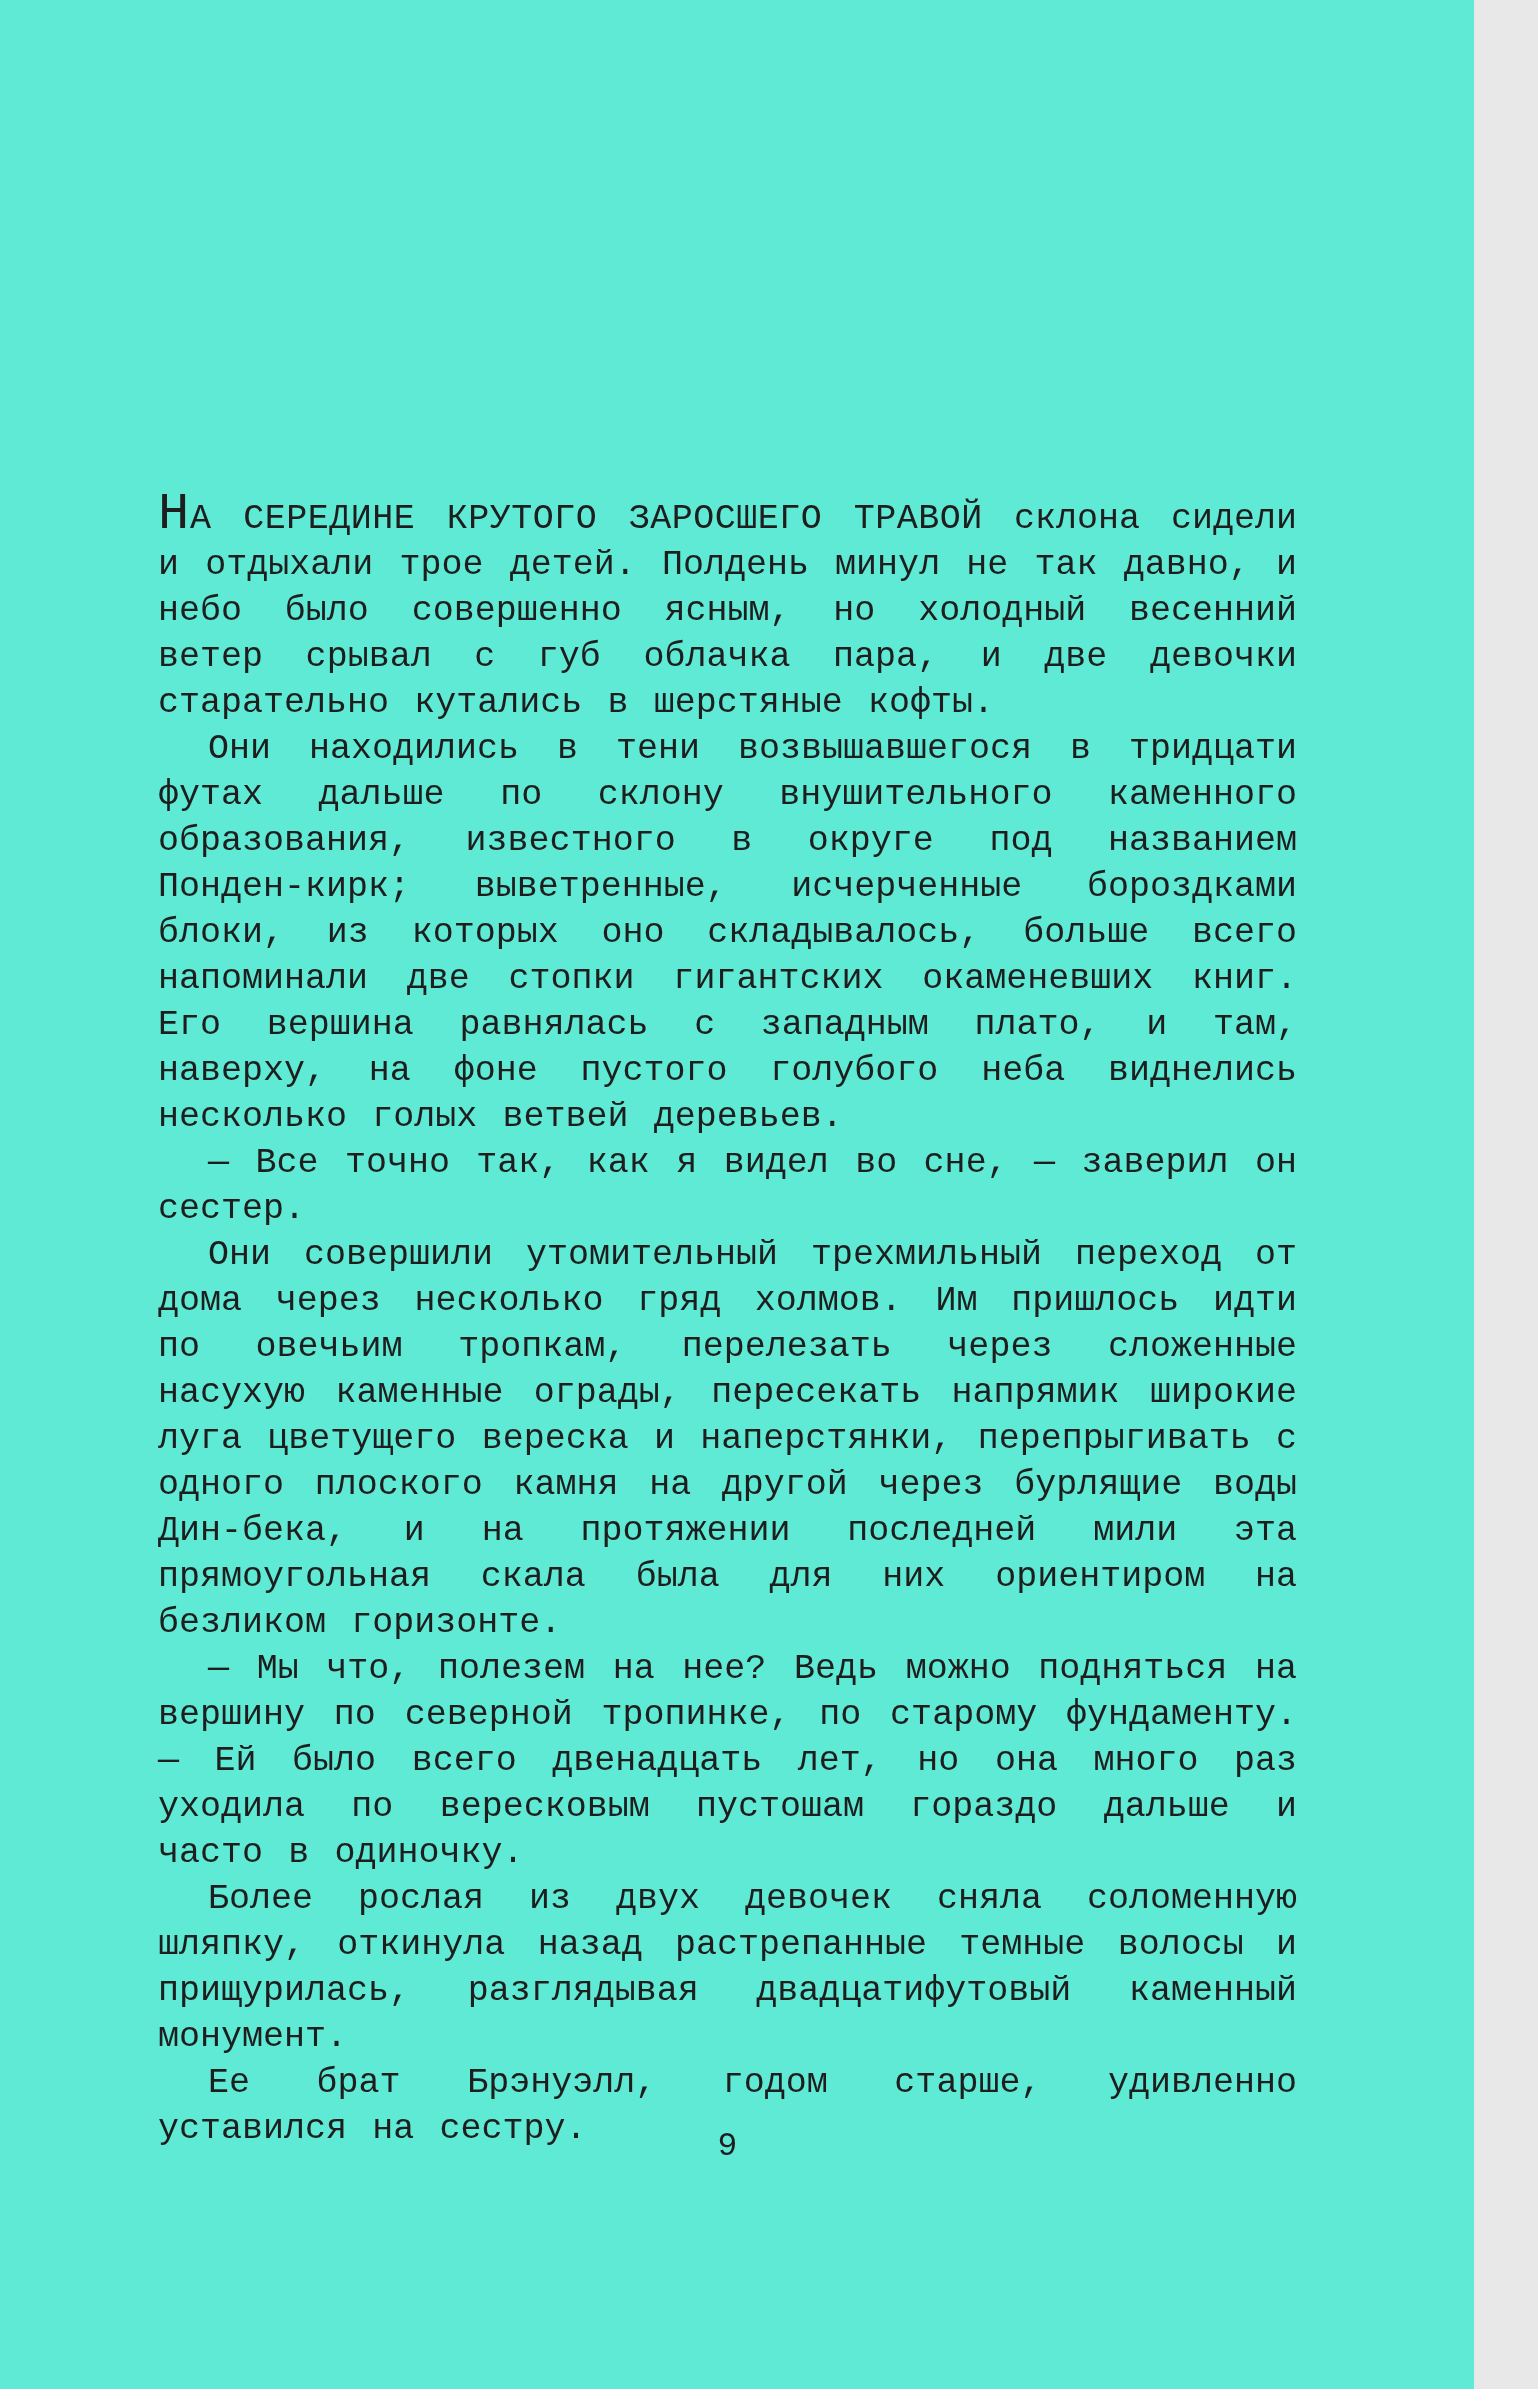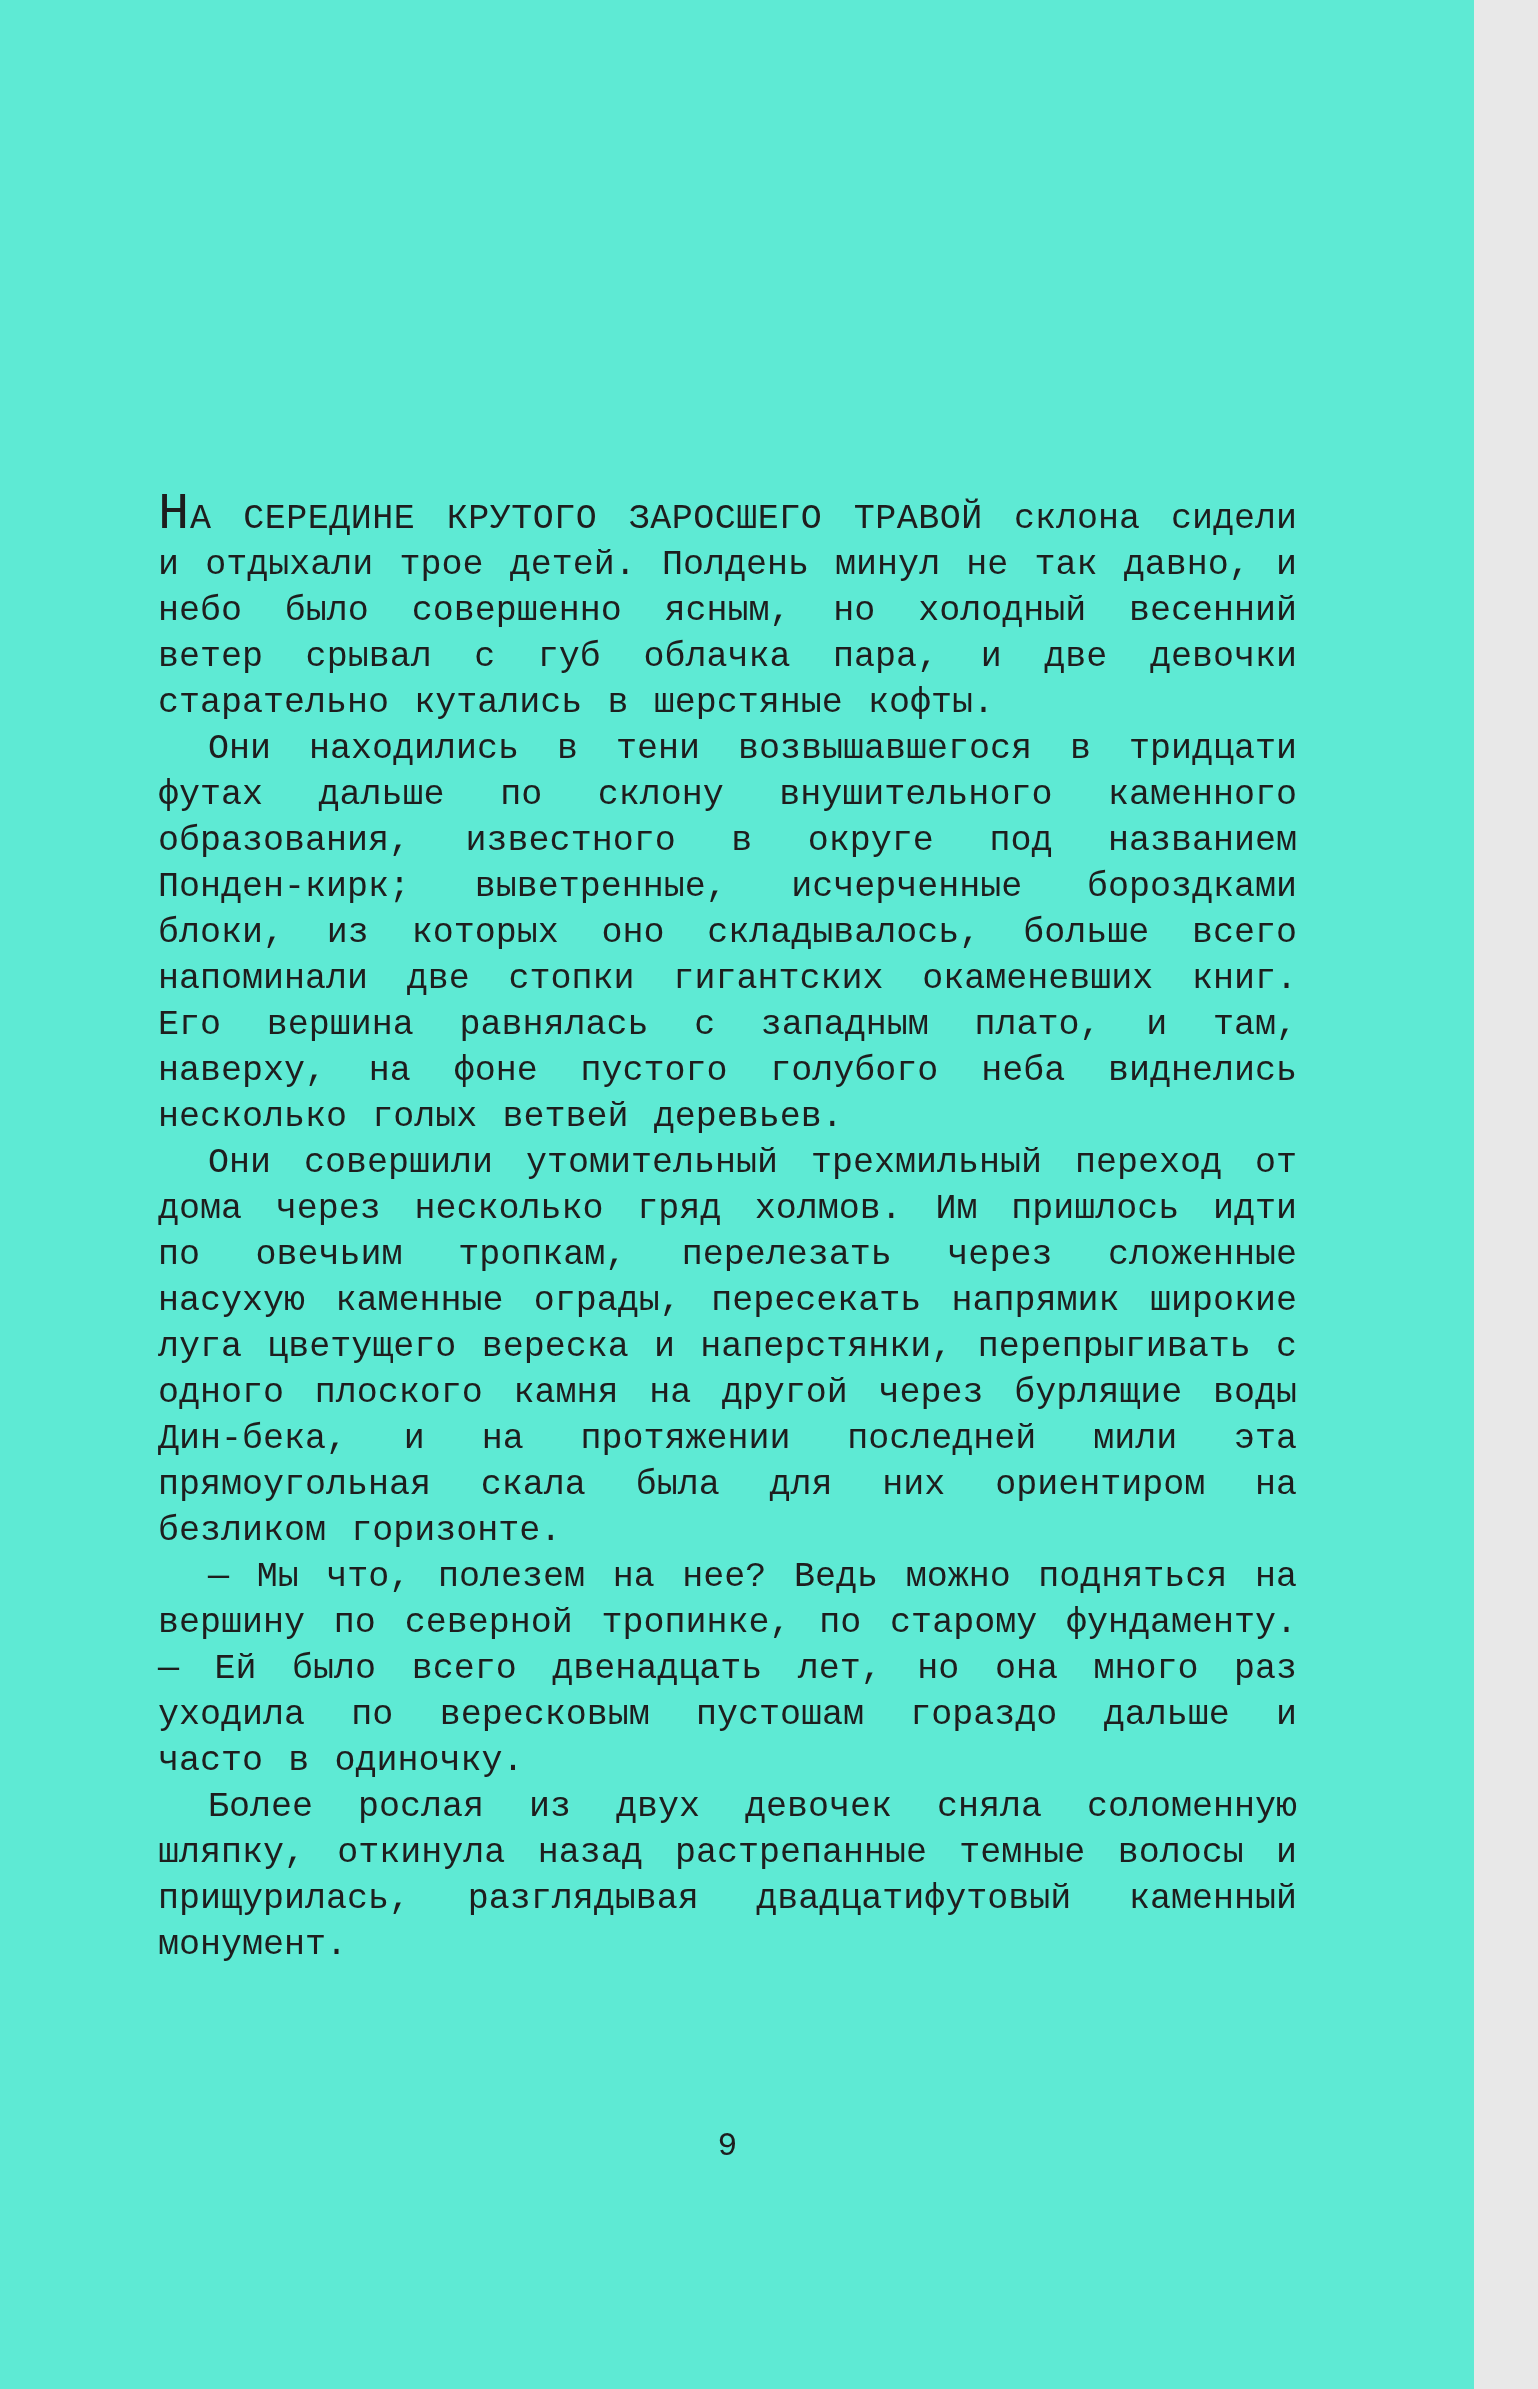--- a/index.html
+++ b/index.html
@@ -56,22 +56,24 @@
 </head>
 <body>
 
 <div class="page">
 
   <div class="text-block">
 
     <p class="para"><span class="initial">Н</span><span class="caps">А СЕРЕДИНЕ КРУТОГО ЗАРОСШЕГО ТРАВОЙ</span><span> склона сидели и отдыхали трое детей. Полдень минул не так давно, и небо было совершенно ясным, но холодный весенний ветер срывал с губ облачка пара, и две девочки старательно кутались в шерстяные кофты.</span></p>
 
     <p class="para indent">Они находились в тени возвышавшегося в тридцати футах дальше по склону внушительного каменного образования, известного в округе под названием Понден-кирк; выветренные, исчерченные бороздками блоки, из которых оно складывалось, больше всего напоминали две стопки гигантских окаменевших книг. Его вершина равнялась с западным плато, и там, наверху, на фоне пустого голубого неба виднелись несколько голых ветвей деревьев.</p>
+    <p class="para indent">— Все точно так, как я видел во сне, — заверил он сестер.</p>
     <p class="para indent">Они совершили утомительный трехмильный переход от дома через несколько гряд холмов. Им пришлось идти по овечьим тропкам, перелезать через сложенные насухую каменные ограды, пересекать напрямик широкие луга цветущего вереска и наперстянки, перепрыгивать с одного плоского камня на другой через бурлящие воды Дин-бека, и на протяжении последней мили эта прямоугольная скала была для них ориентиром на безликом горизонте.</p>
     <p class="para indent">— Мы что, полезем на нее? Ведь можно подняться на вершину по северной тропинке, по старому фундаменту. — Ей было всего двенадцать лет, но она много раз уходила по вересковым пустошам гораздо дальше и часто в одиночку.</p>
     <p class="para indent">Более рослая из двух девочек сняла соломенную шляпку, откинула назад растрепанные темные волосы и прищурилась, разглядывая двадцатифутовый каменный монумент.</p>
+    <p class="para indent">Ее брат Брэнуэлл, годом старше, удивленно уставился на сестру.</p>
 
   </div>
 
   <div class="page-number">9</div>
 
 </div>
 
 
 </body></html>

